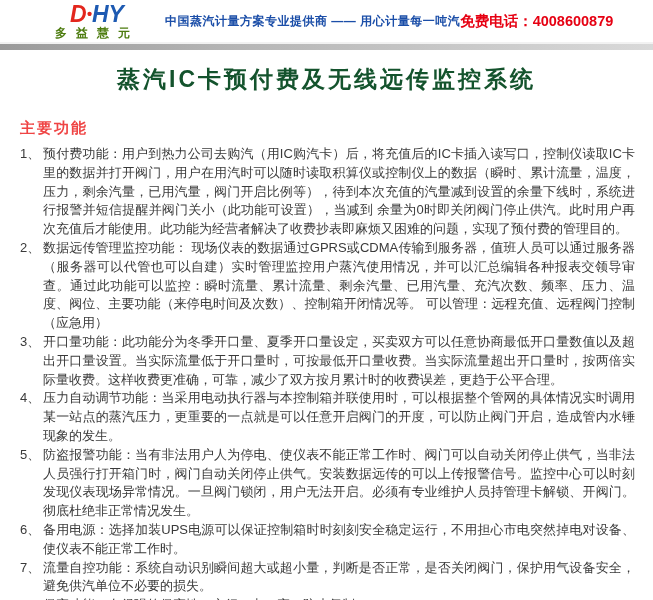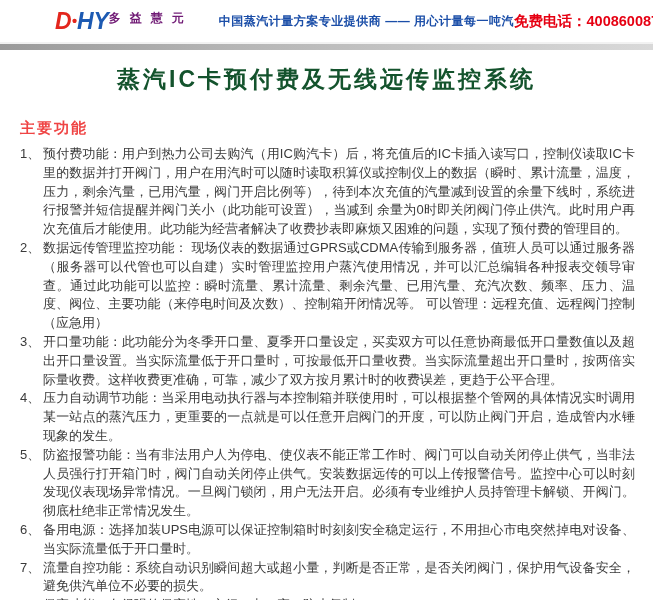--- a/index.html
+++ b/index.html
@@ -12,30 +12,30 @@
   }
 
   
   .header {
     height:42px;
     display:flex;
     align-items:center;
     padding-left:55px;
     background:#ffffff;
   }
-  .logo { display:flex; flex-direction:row; align-items:flex-start; cursor:pointer; }
+  .logo { display:flex; flex-direction:column; align-items:center; cursor:pointer; }
   .logo-letters {
     font-weight:bold; font-style:italic;
     font-size:23px; line-height:21px; letter-spacing:0px;
   }
   .logo-d   { color:#e3261d; }
   .logo-dot { color:#e3261d; font-size:15px; vertical-align:3px; }
   .logo-rest{ color:#1d5ab2; }
   .logo-name {
-    font-size:12px; font-weight:bold; color:#701a75;
+    font-size:12px; font-weight:bold; color:#4d7c0f;
     letter-spacing:9px; line-height:14px; margin-top:1px; white-space:nowrap;
   }
   .slogan {
     color:#1b4ea8; font-weight:bold; font-size:12px;
     margin-left:26px; white-space:nowrap; letter-spacing:0.5px;
   }
   .phone {
     color:#e60012; font-weight:bold; font-size:14.5px;
     margin-left:auto; margin-right:76px; white-space:nowrap;
   }
@@ -112,21 +112,21 @@
   <div class="feature">
     <span class="feature-num">4、</span>
     <span class="feature-text">压力自动调节功能：当采用电动执行器与本控制箱并联使用时，可以根据整个管网的具体情况实时调用某一站点的蒸汽压力，更重要的一点就是可以任意开启阀门的开度，可以防止阀门开启，造成管内水锤现象的发生。</span>
   </div>
   <div class="feature">
     <span class="feature-num">5、</span>
     <span class="feature-text">防盗报警功能：当有非法用户人为停电、使仪表不能正常工作时、阀门可以自动关闭停止供气，当非法人员强行打开箱门时，阀门自动关闭停止供气。安装数据远传的可以上传报警信号。监控中心可以时刻发现仪表现场异常情况。一旦阀门锁闭，用户无法开启。必须有专业维护人员持管理卡解锁、开阀门。彻底杜绝非正常情况发生。</span>
   </div>
   <div class="feature">
     <span class="feature-num">6、</span>
-    <span class="feature-text">备用电源：选择加装UPS电源可以保证控制箱时时刻刻安全稳定运行，不用担心市电突然掉电对设备、当实际流量低于开口量时。</span>
+    <span class="feature-text">备用电源：选择加装UPS电源可以保证控制箱时时刻刻安全稳定运行，不用担心市电突然掉电对设备、使仪表不能正常工作时。</span>
   </div>
   <div class="feature">
     <span class="feature-num">7、</span>
     <span class="feature-text">流量自控功能：系统自动识别瞬间超大或超小量，判断是否正常，是否关闭阀门，保护用气设备安全，避免供汽单位不必要的损失。</span>
   </div>
   <div class="feature">
     <span class="feature-num">8、</span>
     <span class="feature-text">保密功能：有很强的保密性，实行一卡一密，防止复制。</span>
   </div>
 </div>

